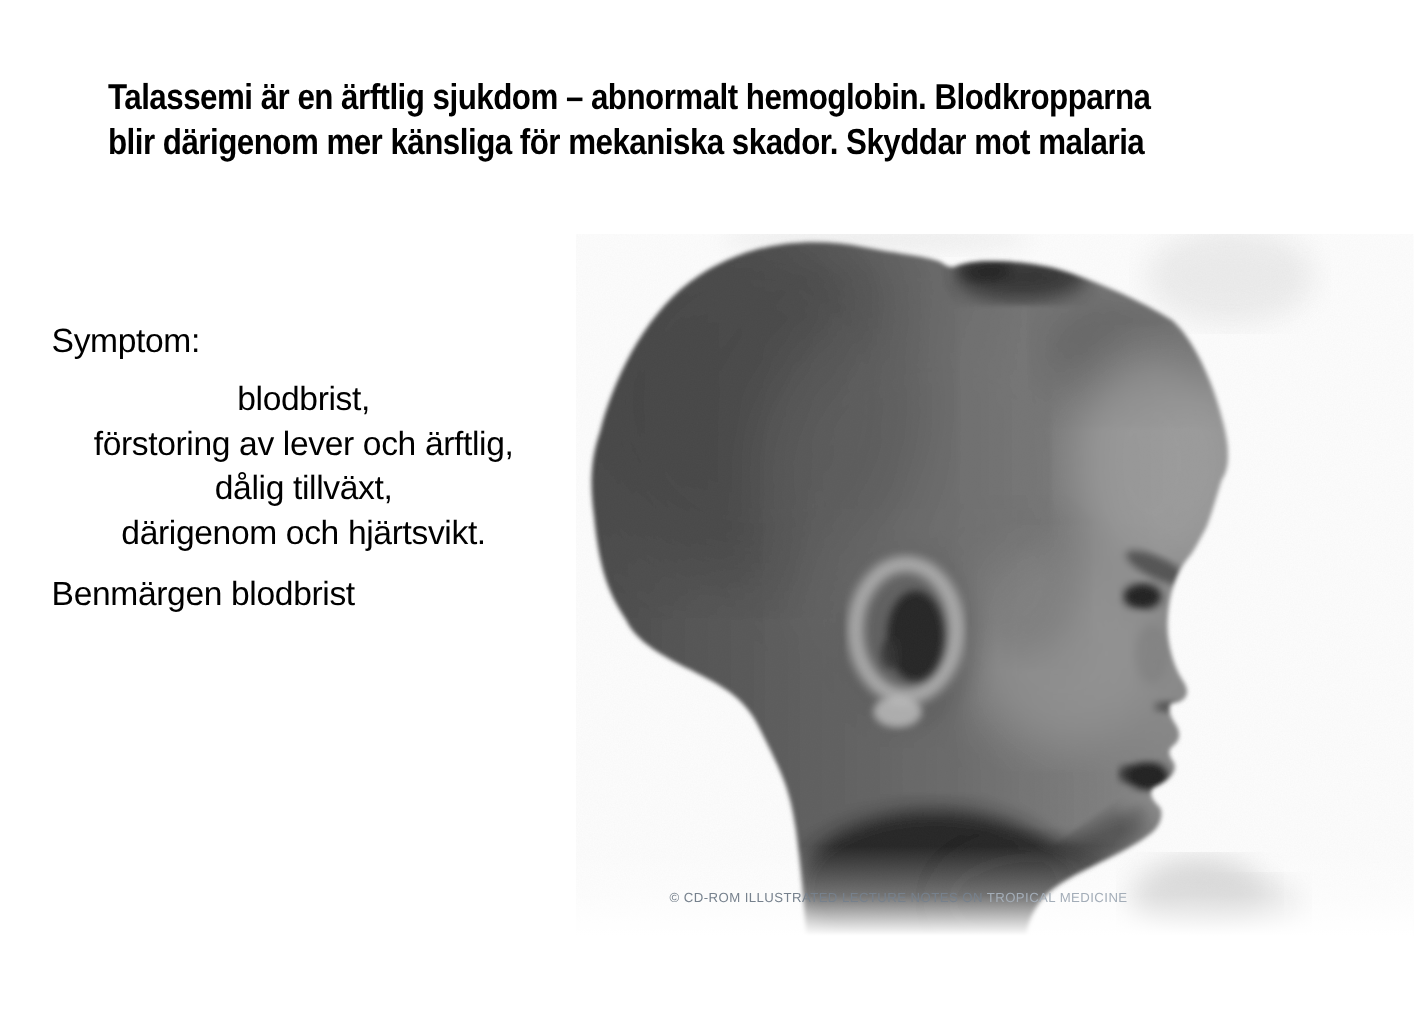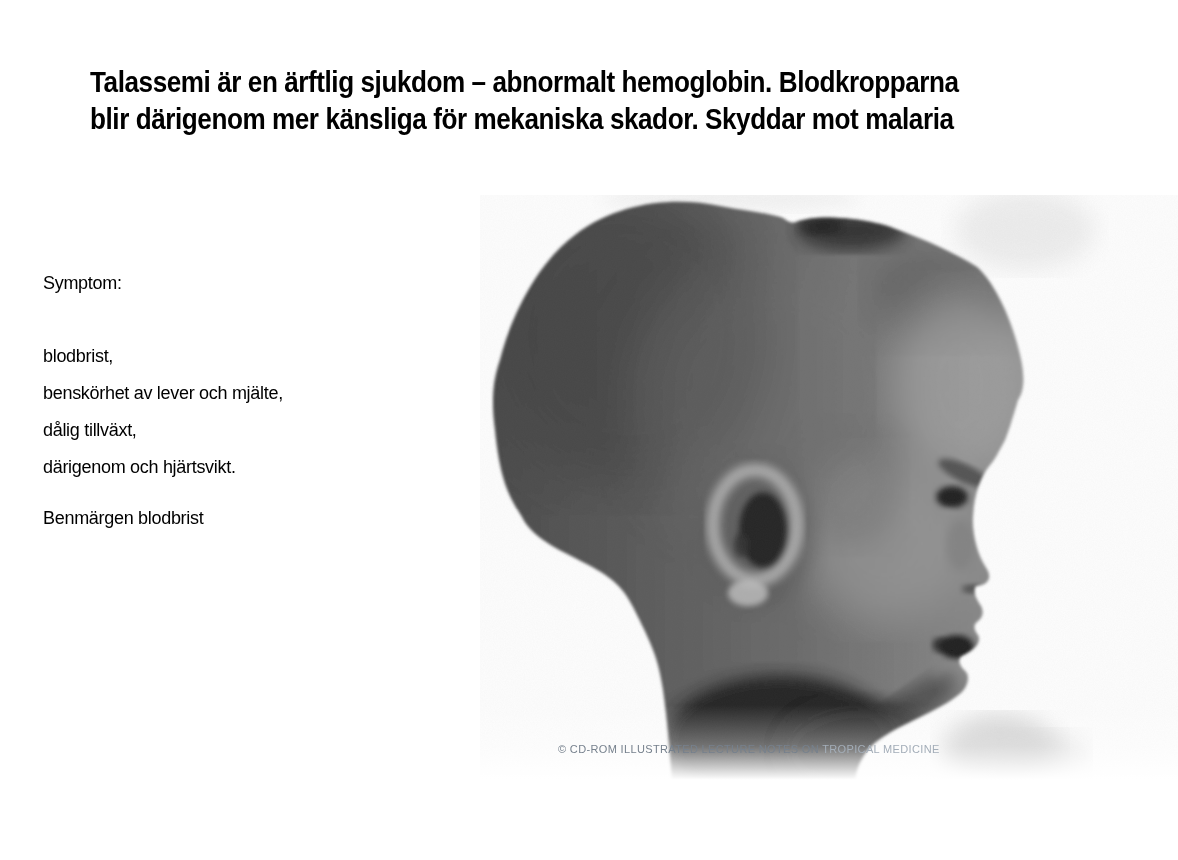--- a/index.html
+++ b/index.html
@@ -10,24 +10,24 @@
     color:#000;
   }
   .slide-title{
     position:absolute;left:90px;top:63px;width:1100px;
     font-weight:bold;font-size:30px;line-height:37px;letter-spacing:-0.5px;
     transform:scale(0.87,1);transform-origin:0 0;
     white-space:nowrap;color:#000;
   }
   .left-col{
     position:absolute;left:43px;top:265px;width:420px;
-    font-size:18px;line-height:37px;letter-spacing:-0.3px;color:#000;
+    font-size:28px;line-height:37px;letter-spacing:-0.3px;color:#000;
     white-space:nowrap;
   }
-  .symptom-list{margin-top:36px;}
+  .symptom-list{margin-top:12px;text-align:center;}
   .note-line{margin-top:14px;}
   .photo-wrap{
     position:absolute;left:480px;top:195px;width:700px;height:585px;
   }
   .photo-caption{
     position:absolute;left:558px;top:743px;
     font-size:11px;letter-spacing:0.35px;line-height:13px;
     color:#76818d;white-space:nowrap;
   }
   .photo-caption .cap-light{color:#a3adb8;}
@@ -37,21 +37,21 @@
 
 <div class="slide-title">
   <div>Talassemi är en ärftlig sjukdom – abnormalt hemoglobin. Blodkropparna</div>
   <div>blir därigenom mer känsliga för mekaniska skador. Skyddar mot malaria</div>
 </div>
 
 <div class="left-col">
   <div>Symptom:</div>
   <div class="symptom-list">
     <div>blodbrist,</div>
-    <div>benskörhet av lever och mjälte,</div>
+    <div>förstoring av lever och ärftlig,</div>
     <div>dålig tillväxt,</div>
     <div>därigenom och hjärtsvikt.</div>
   </div>
   <div class="note-line">Benmärgen blodbrist</div>
 </div>
 
 <div class="photo-wrap" role="img" aria-label="Black-and-white profile photograph of a child with an enlarged, bossed skull (thalassemia)">
   <svg width="700" height="585" viewBox="0 0 700 585" xmlns="http://www.w3.org/2000/svg">
     <defs>
       <linearGradient id="gHead" x1="0" y1="0" x2="1" y2="0">

